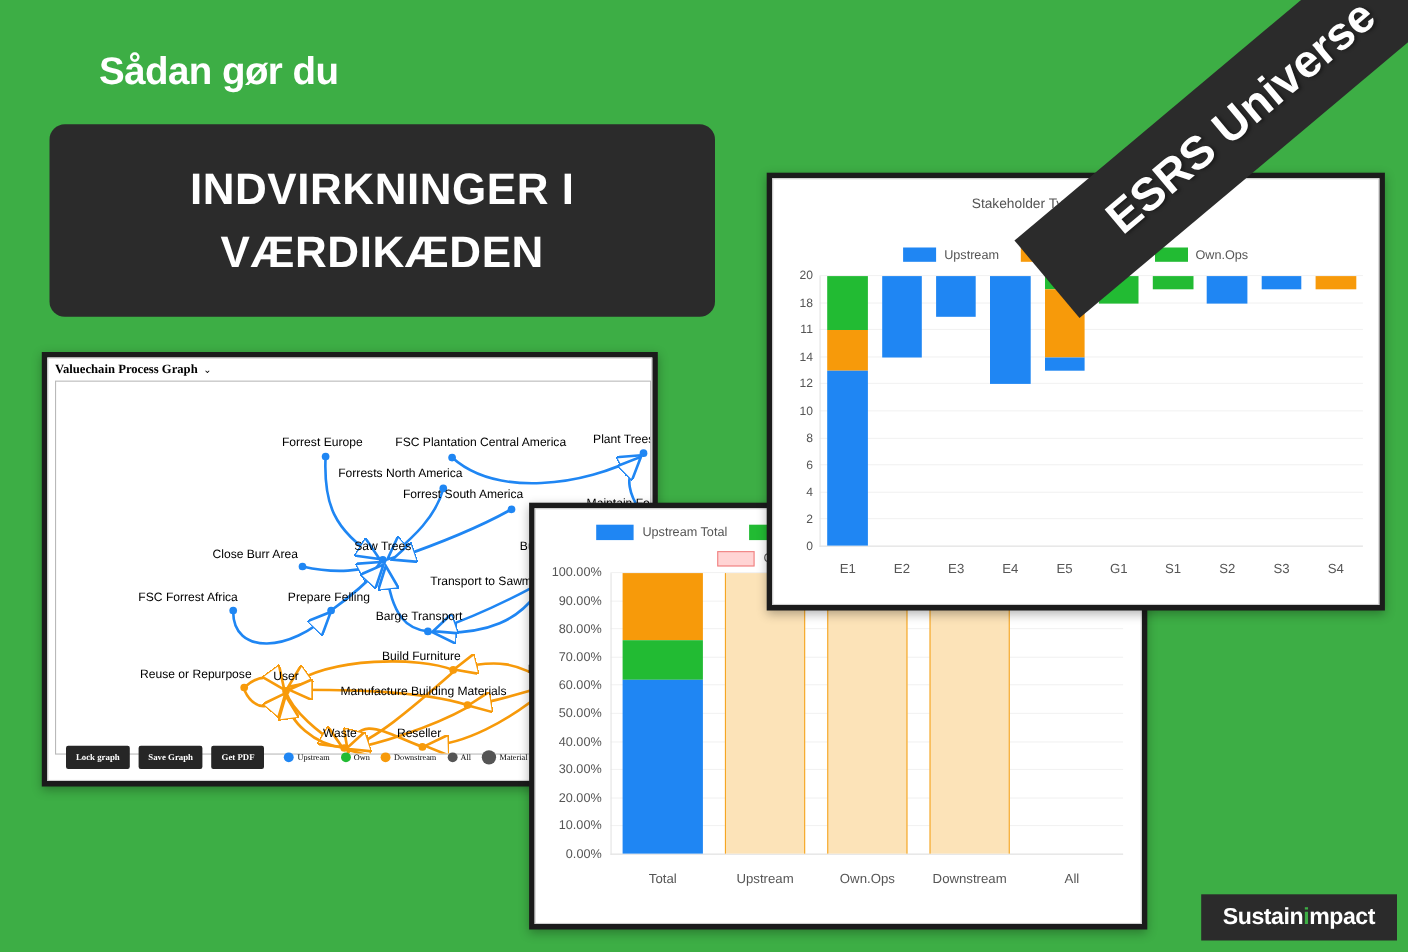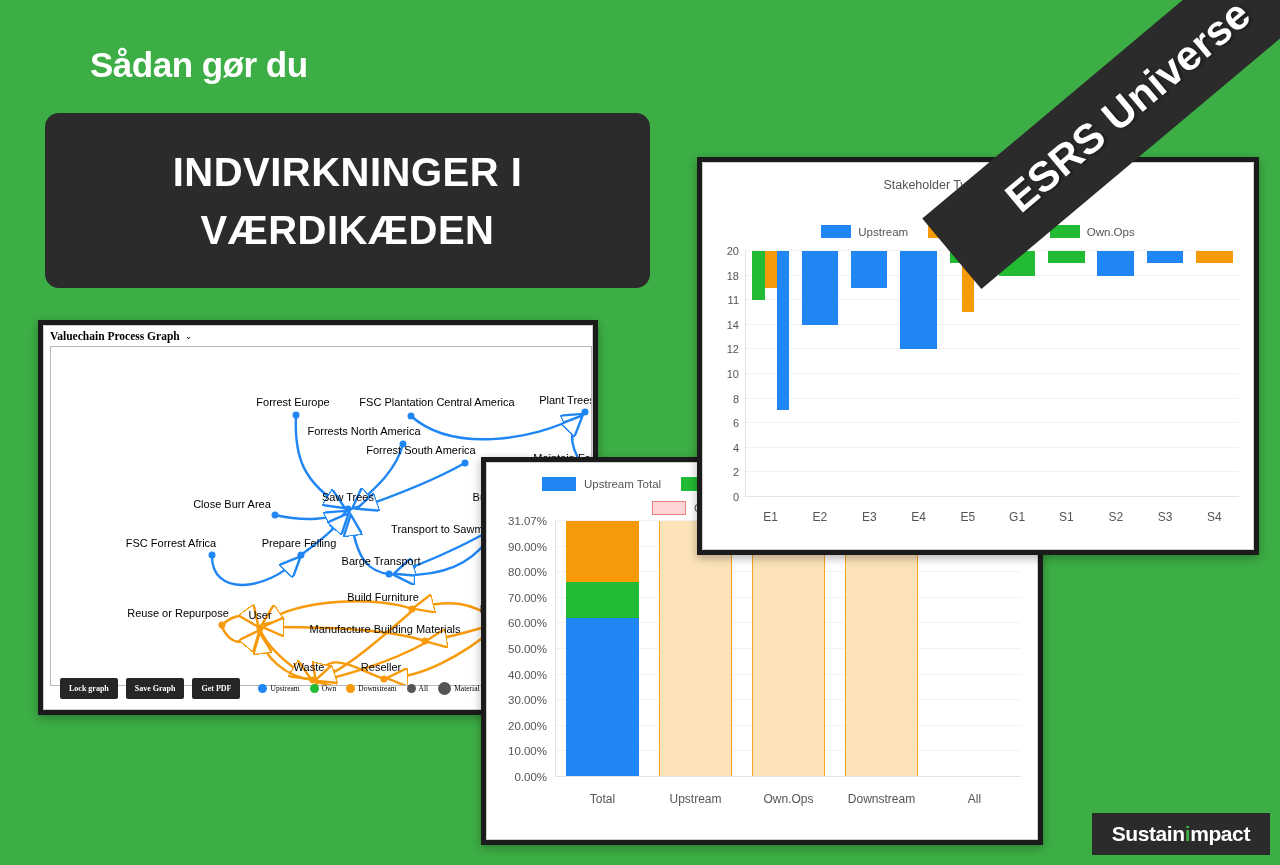--- a/index.html
+++ b/index.html
@@ -177,22 +177,22 @@
     display: flex;
     align-items: flex-end;
     justify-content: space-around;
     border-left: 1px solid #e3e3e3;
     border-bottom: 1px solid #e3e3e3;
   }
   .bar-col {
     position: relative;
     width: 7.4%;
     display: flex;
-    flex-direction: row;
-    justify-content: center;
+    flex-direction: column;
+    justify-content: flex-start;
     height: 100%;
   }
   .bar-seg { width: 100%; }
   .bar-xlabel {
     position: absolute;
     top: 100%;
     left: 50%;
     transform: translateX(-50%);
     margin-top: 14px;
     font-size: 12px;
@@ -432,21 +432,21 @@
           <div class="pct-ytick" style="bottom: 50%; transform: translateY(50%);">50.00%</div>
           <div class="gridline" style="bottom: 60%;"></div>
           <div class="pct-ytick" style="bottom: 60%; transform: translateY(50%);">60.00%</div>
           <div class="gridline" style="bottom: 70%;"></div>
           <div class="pct-ytick" style="bottom: 70%; transform: translateY(50%);">70.00%</div>
           <div class="gridline" style="bottom: 80%;"></div>
           <div class="pct-ytick" style="bottom: 80%; transform: translateY(50%);">80.00%</div>
           <div class="gridline" style="bottom: 90%;"></div>
           <div class="pct-ytick" style="bottom: 90%; transform: translateY(50%);">90.00%</div>
           <div class="gridline" style="bottom: 100%;"></div>
-          <div class="pct-ytick" style="bottom: 100%; transform: translateY(50%);">31.07%</div>
+          <div class="pct-ytick" style="bottom: 100%; transform: translateY(50%);">100.00%</div>
         </div>
       <div id="pct-area">
           <div class="pct-col">
             <div class="pct-seg" style="background: rgb(247, 154, 10); height: 24%;"></div>
             <div class="pct-seg" style="background: rgb(34, 187, 51); height: 14%;"></div>
             <div class="pct-seg" style="background: rgb(31, 134, 243); height: 62%;"></div>
             <div class="pct-xlabel">Total</div>
           </div>
           <div class="pct-col">
             <div class="pct-seg" style="background: rgb(252, 227, 184); height: 100%; border-left: 1.5px solid rgb(245, 166, 35); border-right: 1.5px solid rgb(245, 166, 35);"></div>

